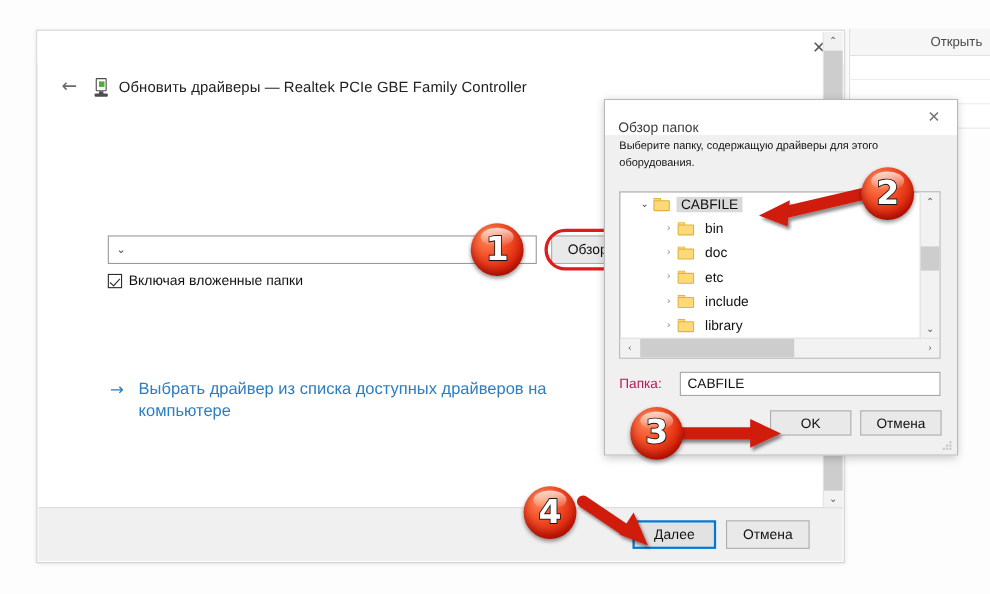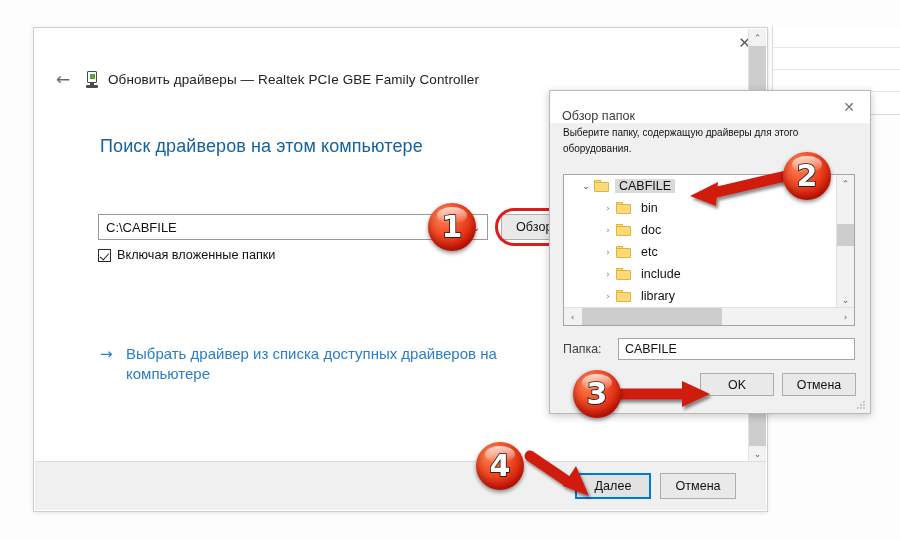--- a/index.html
+++ b/index.html
@@ -205,21 +205,21 @@
   .tree-hscroll .arr{
     position:absolute;top:0;width:17px;height:17px;
     display:flex;align-items:center;justify-content:center;
     color:#5d5d5d;font-size:9px;font-family:"DejaVu Sans",sans-serif;
   }
   .tree-hscroll .arr.lf{left:0;}
   .tree-hscroll .arr.rt{right:0;}
   .tree-hscroll .thumb{position:absolute;left:18px;top:0;width:140px;height:17px;background:#cdcdcd;}
 
   .fld-row{position:absolute;left:13px;top:215px;display:flex;align-items:center;}
-  .fld-lab{width:55px;font-size:12.4px;color:#404040;}
+  .fld-lab{width:55px;font-size:12.4px;color:#be185d;}
   .fld-input{
     width:237px;height:22px;background:#fff;border:1px solid #a5a5a5;
     box-sizing:border-box;display:flex;align-items:center;padding-left:6px;
     font-size:12.4px;color:#111;
   }
   .dlg-ok{
     position:absolute;left:150px;top:250px;width:74px;height:23px;
     background:#e9e9e9;border:1px solid #adadad;box-sizing:border-box;
     display:flex;align-items:center;justify-content:center;font-size:12.4px;color:#111;
   }
@@ -258,20 +258,23 @@
   
   .arrows{position:absolute;left:0;top:0;width:900px;height:540px;pointer-events:none;}
 </style>
 </head>
 <body>
 
 <div class="stage">
   <div class="backdrop"></div>
 
   <div class="bg-win">
+    <div class="bg-win-head">
+      <span>Открыть</span>
+    </div>
     <div class="bg-row"></div>
     <div class="bg-row"></div>
     <div class="bg-row"></div>
   </div>
 
   <div class="wizard">
 
     <div class="titlebar">
       <div class="close-btn">✕</div>
     </div>
@@ -281,25 +284,23 @@
       <div class="dev-icon">
         <div class="scr">
             <i></i>
           </div>
         <div class="neck"></div>
         <div class="base"></div>
       </div>
       <div class="win-title">Обновить драйверы — Realtek PCIe GBE Family Controller</div>
     </div>
 
-    <div class="page-title">Поиск драйверов на этом компьютере</div>
 
 
     <div class="combo">
-      <div class="val">C:\CABFILE</div>
       <div class="chev">⌄</div>
     </div>
 
     <div class="browse-btn">Обзор...</div>
     <div class="ring"></div>
 
     <div class="chk-row">
       <div class="chk"></div>
       <div class="chk-label">Включая вложенные папки</div>
     </div>

